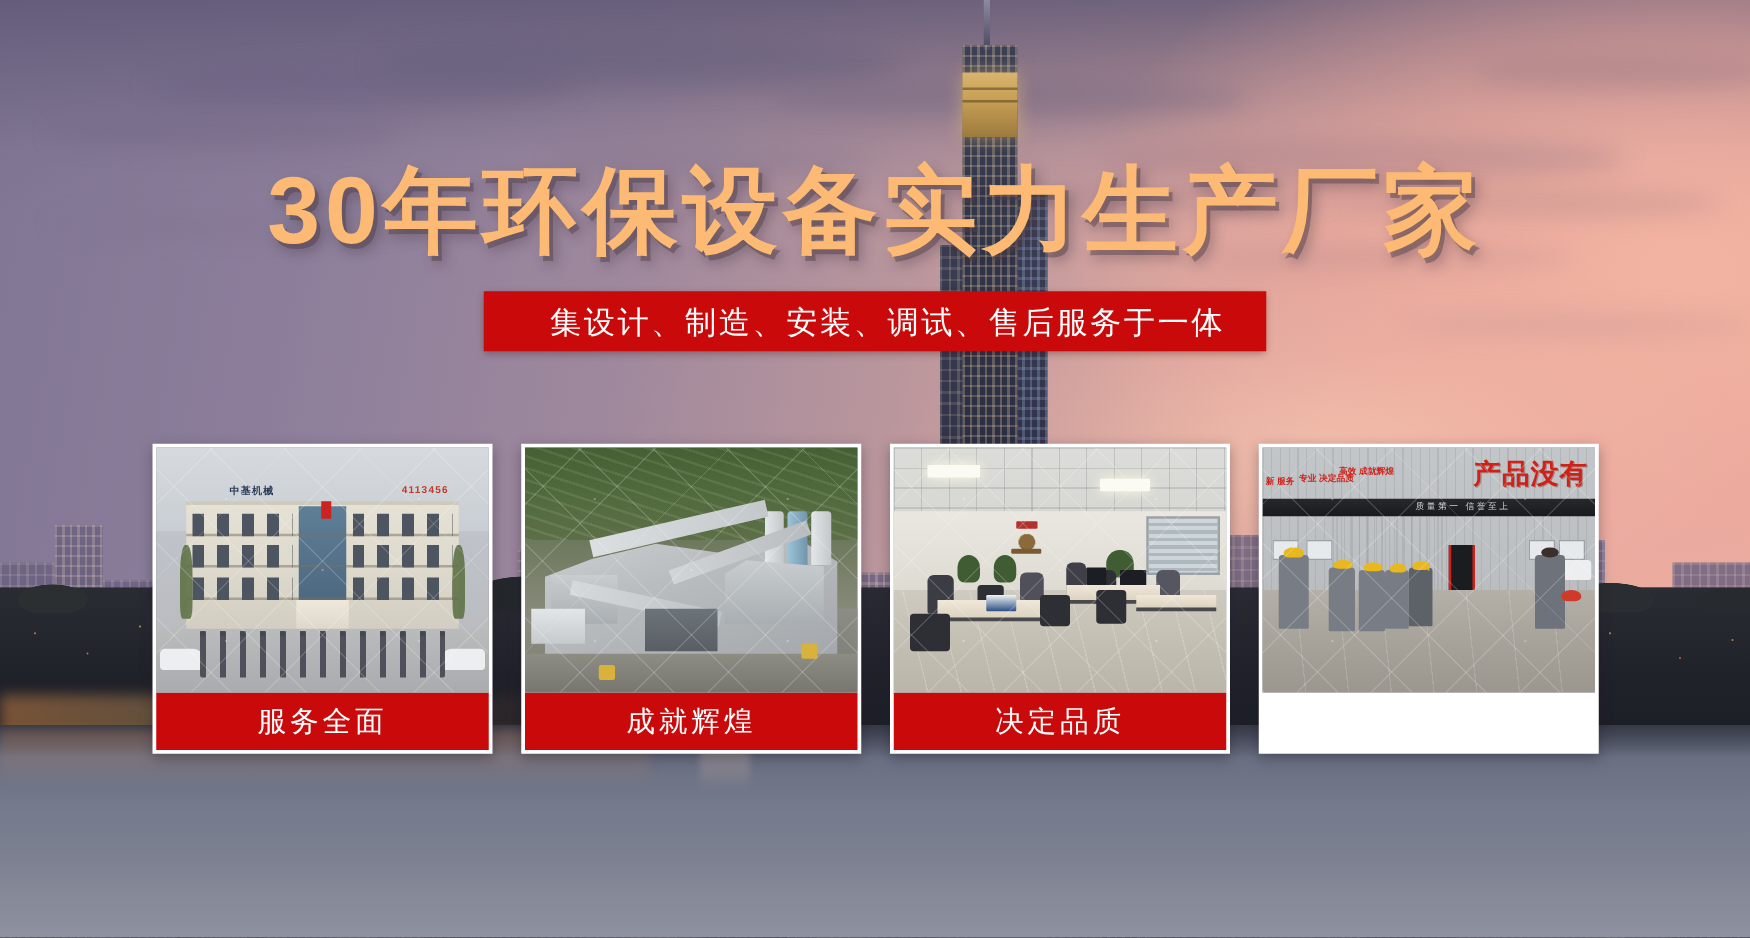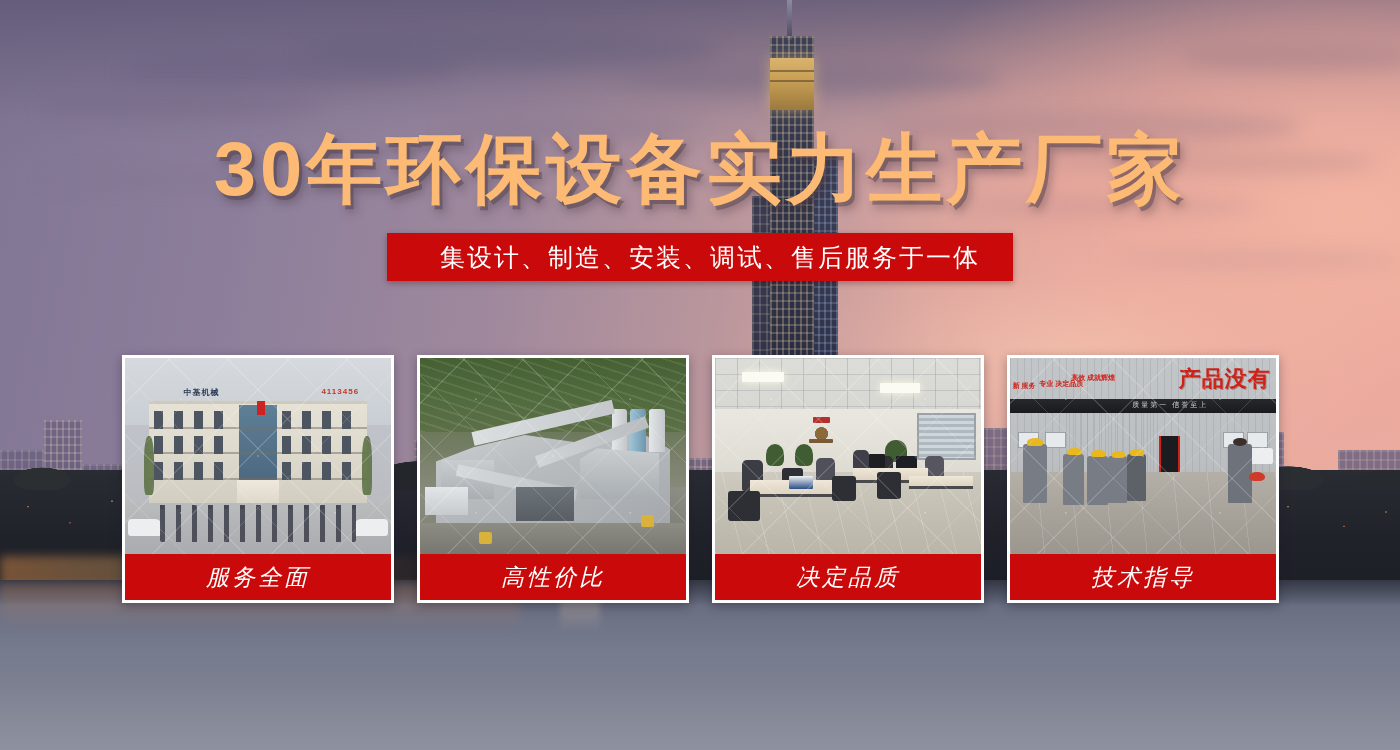--- a/index.html
+++ b/index.html
@@ -218,21 +218,21 @@
     box-shadow:0 3px 10px rgba(30,20,40,.35);
     display:flex; flex-direction:column;
   }
   .card-photo {
     position:relative; width:266px; height:196px; overflow:hidden;
     background:#8d8d92;
   }
   .card-caption {
     width:266px; height:46px; background:#ca0a0a;
     display:flex; align-items:center; justify-content:center;
-    color:#fff; font-size:23px; letter-spacing:3px;font-style:italic;
+    color:#fff; font-size:23px; letter-spacing:3px;
   }
   
   .wm {
     position:absolute; inset:0; pointer-events:none;
     background-image:
       repeating-linear-gradient(45deg, rgba(255,255,255,.16) 0 1px, rgba(255,255,255,0) 1px 42px),
       repeating-linear-gradient(-45deg, rgba(255,255,255,.16) 0 1px, rgba(255,255,255,0) 1px 42px);
   }
   .wm::after{
     content:""; position:absolute; inset:0;
@@ -736,21 +736,21 @@
           <div class="p2-conveyor1"></div>
           <div class="p2-conveyor3"></div>
           <div class="p2-conveyor2"></div>
           <div class="p2-shed p2-sh2"></div>
           <div class="p2-yard"></div>
           <div class="p2-dig1"></div>
           <div class="p2-dig2"></div>
         </div>
         <div class="wm"></div>
       </div>
-      <div class="card-caption">高性价比</div>
+      <div class="card-caption">成就辉煌</div>
     </div>
 
     <div class="card">
       <div class="card-photo">
         <div class="p3">
           <div class="p3-ceiling"></div>
           <div class="p3-light p3-l1"></div>
           <div class="p3-light p3-l2"></div>
           <div class="p3-wall"></div>
           <div class="p3-logo"></div>
@@ -810,17 +810,16 @@
           <div class="p4-worker p4-wk4"></div>
             <div class="p4-helmet p4-hm4"></div>
           <div class="p4-worker p4-wk5"></div>
             <div class="p4-helmet p4-hm5"></div>
           <div class="p4-boss"></div>
           <div class="p4-bosshead"></div>
           <div class="p4-redhat"></div>
         </div>
         <div class="wm"></div>
       </div>
-      <div class="card-caption">技术指导</div>
     </div>
 
   </div>
 </div>
 
 </body></html>

